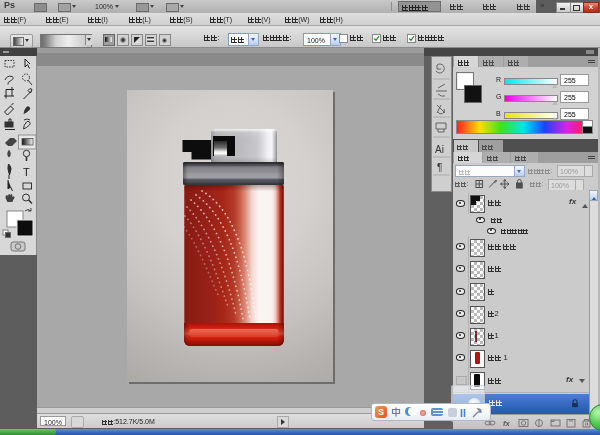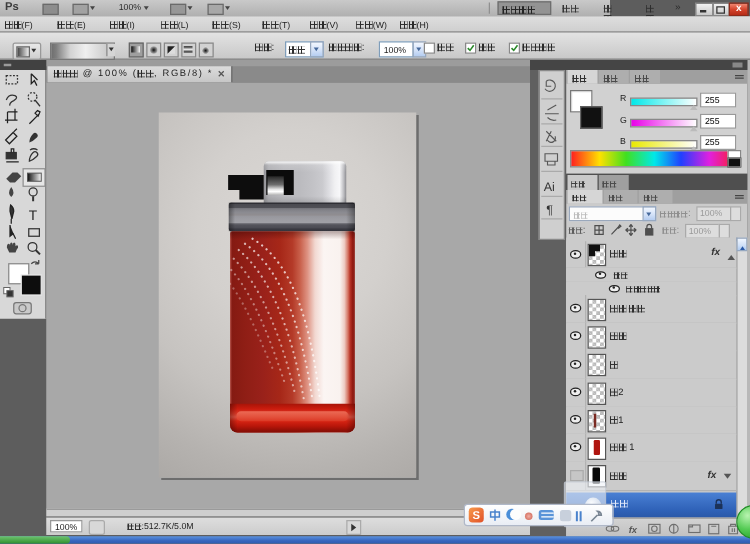--- a/index.html
+++ b/index.html
@@ -11,21 +11,21 @@
 .eye{position:absolute;width:7px;height:4.5px;border:1px solid #222;border-radius:50%;background:#eee}
 .eye:after{content:"";position:absolute;left:2.2px;top:0.8px;width:2.2px;height:2.2px;background:#222;border-radius:50%}
 .thumb{position:absolute;width:13px;height:16px;border:1px solid #555;background-color:#fff;
 background-image:linear-gradient(45deg,#b9b9b9 25%,transparent 25%,transparent 75%,#b9b9b9 75%),linear-gradient(45deg,#b9b9b9 25%,transparent 25%,transparent 75%,#b9b9b9 75%);
 background-size:6px 6px;background-position:0 0,3px 3px}
 .lrow{position:absolute;left:453px;width:136px;border-bottom:1px solid #b2b2b2;background:#cbcbcb}
 .luna{position:absolute;width:11px;background:linear-gradient(#f2f7ff,#d4e2f8 55%,#b4ccf0);border:1px solid #96a8c0;box-sizing:border-box}
 .luna:after{content:"";position:absolute;left:2px;top:3.5px;border:2.5px solid transparent;border-top:3.5px solid #46699c}
 </style></head><body>
 
-<div class="a" style="left:0;top:0;width:488px;height:13px;background:linear-gradient(#c9c9c9,#b0b0b0);border-bottom:1px solid #8a8a8a">
+<div class="a" style="left:0;top:0;width:536px;height:13px;background:linear-gradient(#c9c9c9,#b0b0b0);border-bottom:1px solid #8a8a8a">
   <div class="a" style="left:4px;top:1px;font-size:9px;font-weight:bold;color:#3c3c3c">Ps</div>
   <div class="a" style="left:34px;top:3px;width:11px;height:7px;background:#8d8d8d;border:1px solid #6a6a6a"></div>
   <div class="a" style="left:58px;top:3px;width:11px;height:7px;background:#a2a2a2;border:1px solid #6a6a6a"></div>
   <div class="a" style="left:72px;top:5px;border:2px solid transparent;border-top:3px solid #444"></div>
   <div class="a" style="left:95px;top:3px;font-size:7px;color:#2a2a2a">100%</div>
   <div class="a" style="left:115px;top:5px;border:2px solid transparent;border-top:3px solid #444"></div>
   <div class="a" style="left:136px;top:3px;width:11px;height:7px;background:#979797;border:1px solid #6a6a6a"></div>
   <div class="a" style="left:150px;top:5px;border:2px solid transparent;border-top:3px solid #444"></div>
   <div class="a" style="left:166px;top:3px;width:11px;height:7px;background:#a8a8a8;border:1px solid #6a6a6a"></div>
   <div class="a" style="left:180px;top:5px;border:2px solid transparent;border-top:3px solid #444"></div>
@@ -98,25 +98,20 @@
   <div class="a" style="left:407px;top:8px;width:7px;height:7px;background:#fff;border:1px solid #888">
       <svg width="7" height="7" viewBox="0 0 7 7" style="position:absolute;left:0;top:0">
         <path d="M1.2 3.5 L3 5.3 L6 1.2" stroke="#2c8a2c" stroke-width="1.3" fill="none"></path>
       </svg>
     </div>
   <div class="a" style="left:418px;top:8px"><i class="cj"></i><i class="cj"></i><i class="cj"></i><i class="cj"></i></div>
 </div>
 
 <div class="a" style="left:37px;top:48px;width:387px;height:18px;background:#8a8a8a">
   <div class="a" style="left:0;top:0;width:387px;height:5px;background:#9c9c9c"></div>
-  <div class="a txt" style="left:1px;top:5px;width:148px;height:13px;background:linear-gradient(#dcdcdc,#c6c6c6);border-right:1px solid #6a6a6a;padding:2px 0 0 5px;box-sizing:border-box;font-size:7.5px;letter-spacing:1.3px">
-    <i class="cj"></i><i class="cj"></i><i class="cj"></i> @ 100% (<i class="cj"></i><i class="cj"></i>, RGB/8) * <svg width="6" height="6" viewBox="0 0 6 6" style="vertical-align:-1px">
-        <path d="M1 1 L5 5 M5 1 L1 5" stroke="#555" stroke-width="1" fill="none"></path>
-      </svg>
-  </div>
 </div>
 
 <div class="a" style="left:37px;top:66px;width:387px;height:342px;background:#a8a8a8"></div>
 
 <div class="a" style="left:424px;top:56px;width:7px;height:357px;background:#e2e2e2;border-left:1px solid #9a9a9a;box-sizing:border-box"></div>
 
 <div class="a" style="left:37px;top:407px;width:387px;height:6px;background:#cfcfcf;border-top:1px solid #9a9a9a;box-sizing:border-box"></div>
 
 <div class="a" style="left:127px;top:90px;width:206px;height:292px;background:radial-gradient(ellipse 105% 78% at 52% 32%,#dbd8d5 0%,#d3d0cd 35%,#c6c3c0 62%,#b5b2af 85%,#aca9a6 100%);box-shadow:2px 2px 0 rgba(60,60,60,.55)"></div>
 

